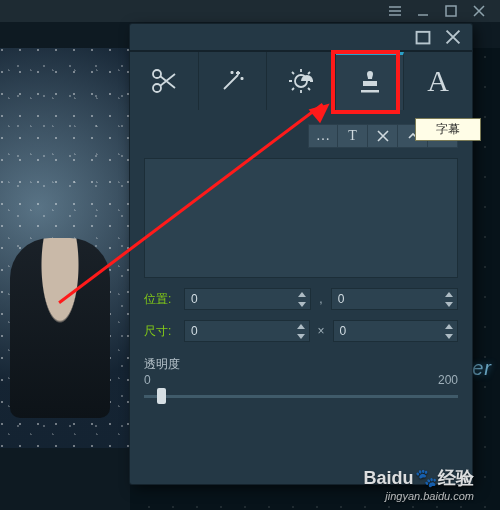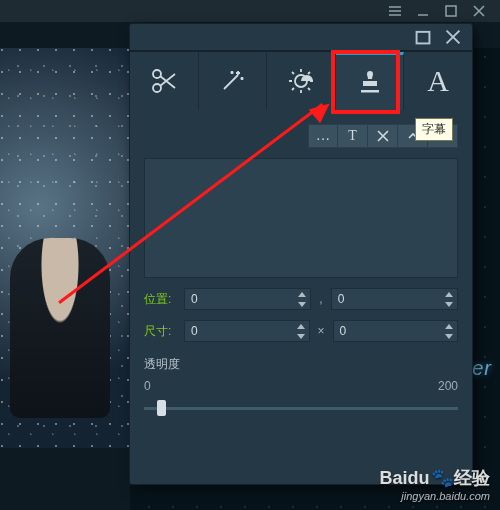--- a/index.html
+++ b/index.html
@@ -43,21 +43,21 @@
   .tooltabs .tab.active { border-top:3px solid #2aa0c8; background:#2a3f4d; }
   .tooltabs .tab svg { stroke:#cfd9de; fill:none; stroke-width:1.8; }
   .tooltabs .tab .letter { font-size:30px; font-family:Georgia, serif; color:#cfd9de; }
 
   
   .redbox { position:absolute; border:4px solid #ff1a1a; pointer-events:none; }
   .redline { position:absolute; width:3px; background:#ff1a1a; transform-origin:top left; pointer-events:none; }
   .arrowhead { position:absolute; width:0; height:0; border-left:9px solid transparent; border-right:9px solid transparent; border-bottom:20px solid #ff1a1a; transform-origin:center; pointer-events:none; }
 
   
-  .tooltip { position:absolute; background:#fffde7; border:1px solid #7a7a55; font-size:12px; padding:2px 6px; color:#222; }
+  .tooltip { position:absolute; background:#fffde7; border:1px solid #7a7a55; font-size:12px; padding:2px 20px; color:#222; }
 
   .panel-body { padding:14px 14px 10px 14px; flex:1; display:flex; flex-direction:column; gap:10px; color:#b8c5cc; font-size:12px; }
 
   .smallbar { display:flex; justify-content:flex-end; gap:0; }
   .smallbar .btn { width:30px; height:24px; background:#3a5160; border:1px solid #2b3f4c; display:flex; align-items:center; justify-content:center; cursor:pointer; }
   .smallbar .btn svg { stroke:#cfd9de; fill:none; stroke-width:1.6; }
   .smallbar .btn + .btn { border-left:none; }
   .smallbar .btn .t { font-family:Georgia, serif; font-size:14px; color:#cfd9de; }
 
   .previewbox { height:120px; background:#2c4250; border:1px solid #1c2e38; }
@@ -65,28 +65,28 @@
   .row { display:flex; align-items:center; gap:6px; }
   .row .lbl { color:#84cc16; min-width:34px; }
   .sep { color:#9fb0ba; padding:0 2px; }
 
   .spin { position:relative; flex:1; display:flex; align-items:stretch; }
   .spin input { width:100%; background:#2c4250; border:1px solid #1c2e38; color:#d2dde3; padding:3px 18px 3px 6px; font-size:12px; outline:none; }
   .spin .updown { position:absolute; right:1px; top:1px; bottom:1px; width:16px; display:flex; flex-direction:column; }
   .spin .updown div { flex:1; display:flex; align-items:center; justify-content:center; cursor:pointer; }
   .spin .updown svg { width:8px; height:5px; fill:#aebcc4; }
 
-  .slider-row { display:flex; flex-direction:column; gap:6px; margin-top:4px; }
+  .slider-row { display:flex; flex-direction:column; margin-top:4px; }
   .slider-track { position:relative; height:18px; display:flex; align-items:center; }
   .slider-track .track { height:3px; flex:1; background:#405b6a; }
   .slider-track .thumb { position:absolute; top:1px; width:9px; height:16px; background:#d6dfe4; border-radius:2px; cursor:pointer; }
   .slider-labels { display:flex; justify-content:space-between; font-size:12px; color:#9fb0ba; }
 
   
-  .wm { position:absolute; right:10px; bottom:8px; text-align:right; color:rgba(255,255,255,.85); font-size:12px; text-shadow:0 1px 2px rgba(0,0,0,.6); pointer-events:none; }
+  .wm { position:absolute; right:26px; bottom:8px; text-align:right; color:rgba(255,255,255,.85); font-size:12px; text-shadow:0 1px 2px rgba(0,0,0,.6); pointer-events:none; }
   .wm .logo { font-size:18px; font-weight:bold; }
   .wm .logo .paw { display:inline-block; margin-left:2px; }
   .wm .sub { font-size:11px; color:rgba(255,255,255,.7);font-style:italic; }
 </style>
 </head>
 <body>
 
 <div class="outer-titlebar">
   <div class="ico">
       <svg viewBox="0 0 14 14">

